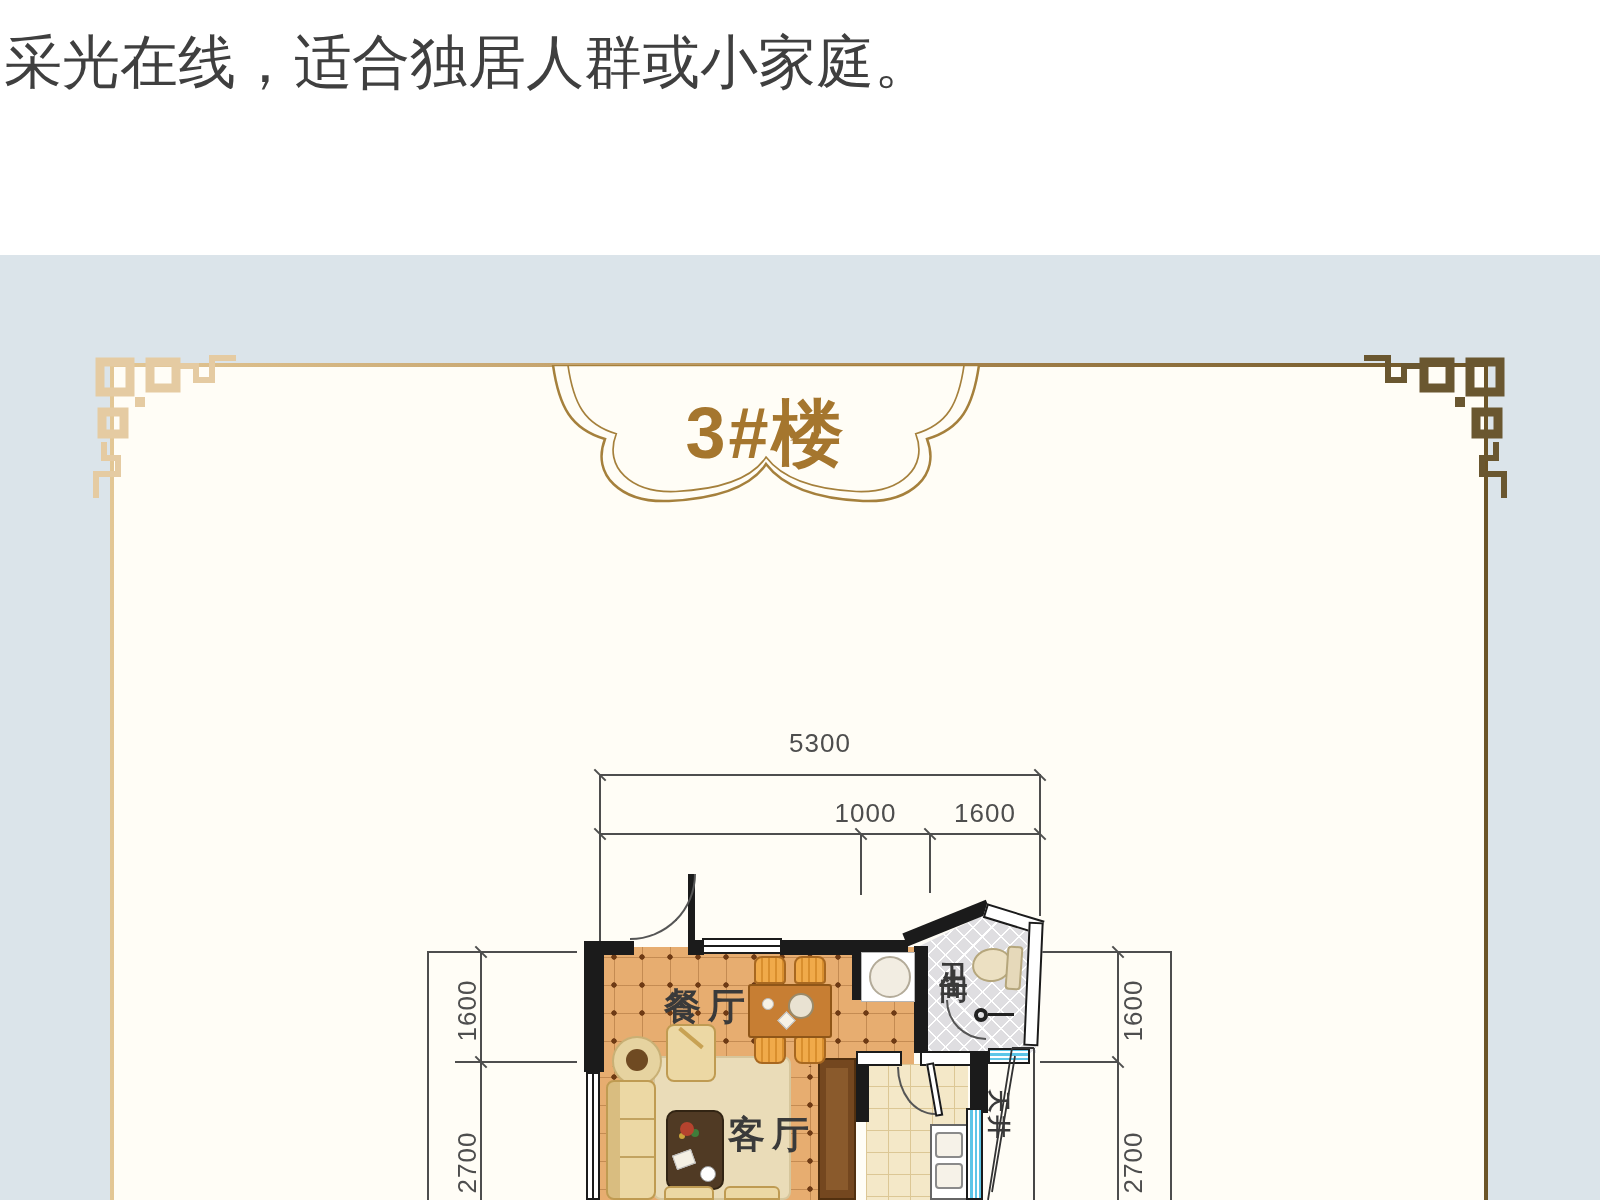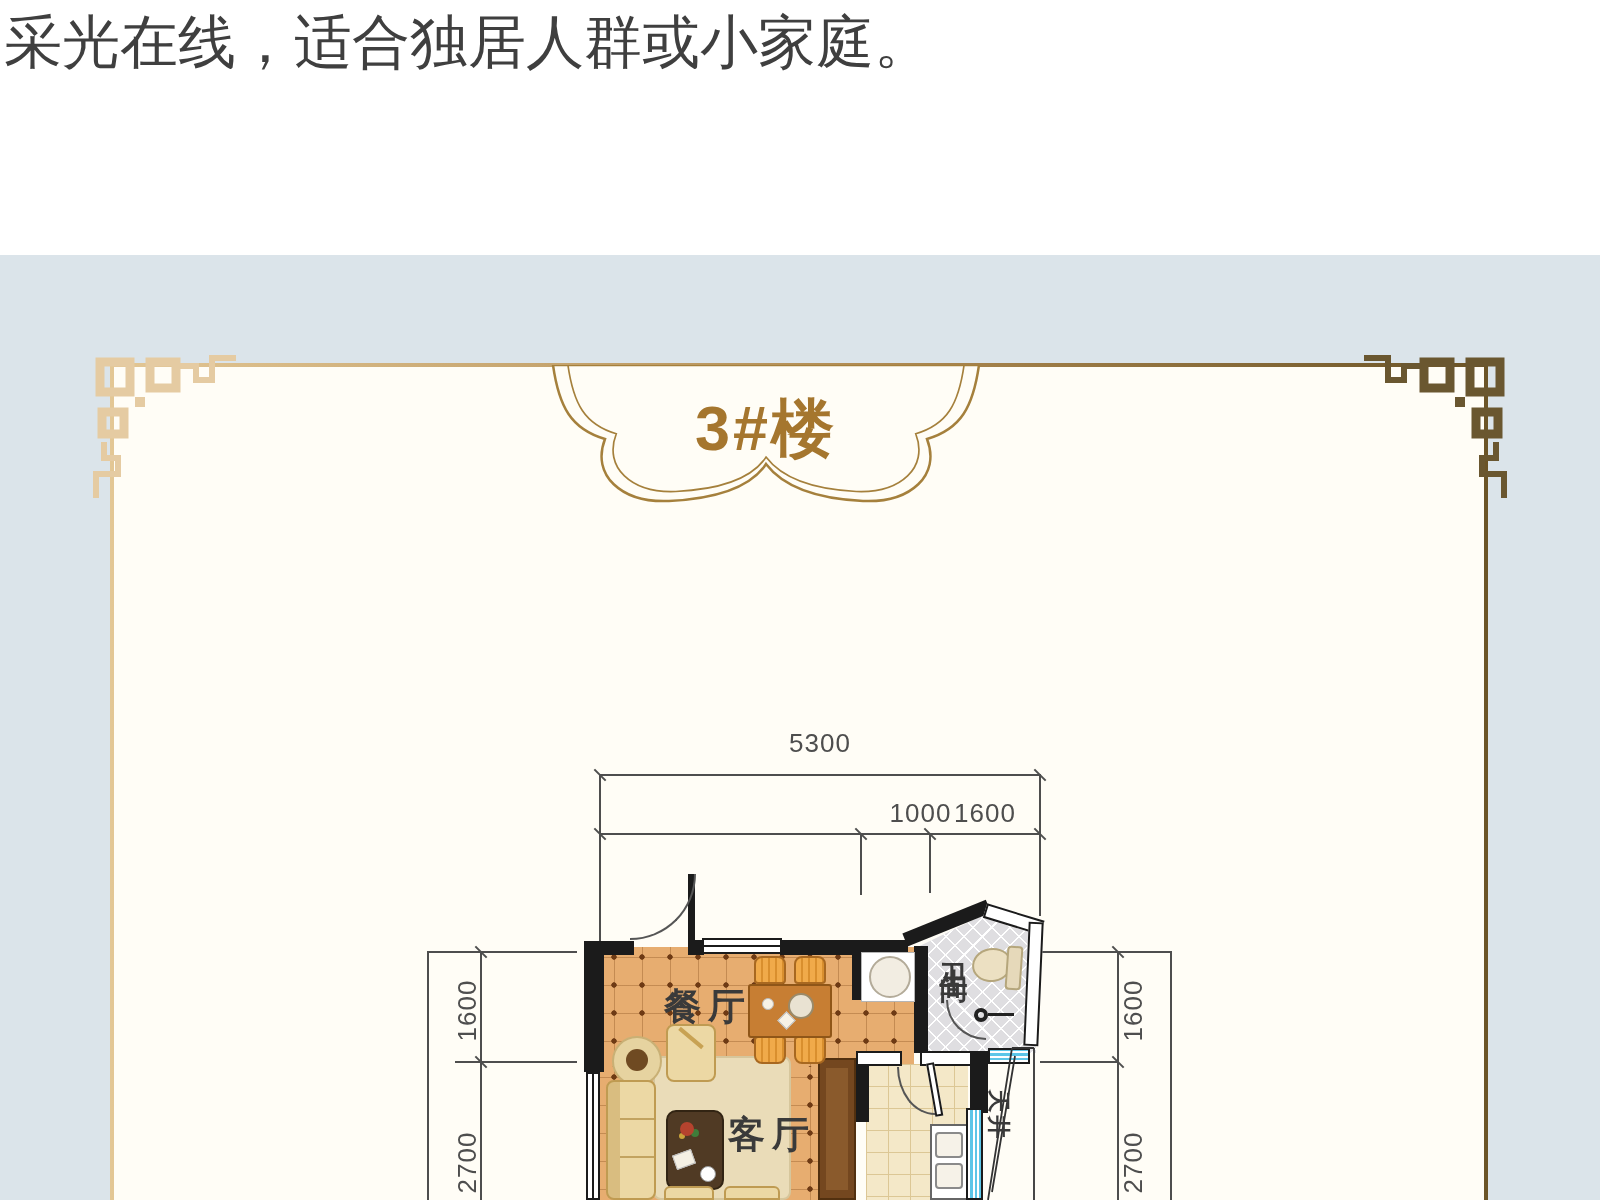--- a/index.html
+++ b/index.html
@@ -12,30 +12,30 @@
   html,body{width:1600px;height:1200px;overflow:hidden;background:#fff;
     font-family:"Liberation Sans","DejaVu Sans",sans-serif}
   .abs{position:absolute}
   .page{position:relative;width:1600px;height:1200px}
 
   
   .headline{position:absolute;left:0;top:0;width:1600px}
   .line1{margin:26px 0 0 116px;font-size:58px;line-height:1.05;white-space:nowrap}
   .hl{color:var(--accent-red);font-weight:800}
   .rest{color:var(--text-dark);font-weight:500}
-  .line2{margin:4px 0 0 4px;font-size:58px;color:var(--text-dark);font-weight:500;white-space:nowrap}
+  .line2{margin:24px 0 0 4px;font-size:58px;color:var(--text-dark);font-weight:500;white-space:nowrap}
 
   
   .panel{position:absolute;left:0;top:255px;width:1600px;height:945px;background:var(--panel-bg)}
   .frame{position:absolute;left:110px;top:363px;width:1378px;height:860px;
     background:linear-gradient(90deg,var(--gold-light),var(--gold-mid) 55%,var(--gold-dark))}
   .frame-inner{position:absolute;inset:4px;background:var(--frame-inner)}
   .corner{position:absolute;width:150px;height:150px}
   .badge-label{position:absolute;left:551px;top:386px;width:430px;text-align:center;
-    font-size:63px;font-weight:800;color:var(--badge-text);letter-spacing:3px}
+    font-size:72px;font-weight:800;color:var(--badge-text);letter-spacing:3px}
 
   
   .dline{background:var(--dim)}
   .dlabel{font-size:26px;color:var(--dim);text-align:center;letter-spacing:1px;font-weight:500}
   .vlabel{transform:rotate(-90deg)}
   .tick{width:16px;height:2px;background:var(--dim);transform:rotate(45deg)}
 
   
   .wall{background:var(--wall)}
   .owall{background:#fff;border:2px solid var(--wall)}
@@ -101,21 +101,21 @@
   </svg>
   <div class="badge-label">3#楼</div>
 
   <div class="abs" style="left:0;top:0;width:1600px;height:1200px">
 
     <div class="abs dlabel" style="left:600px;top:728px;width:440px">5300</div>
     <div class="abs dline" style="left:600px;top:774px;width:440px;height:2px"></div>
     <div class="abs tick" style="left:592px;top:774px"></div>
     <div class="abs tick" style="left:1032px;top:774px"></div>
 
-    <div class="abs dlabel" style="left:886px;top:798px;width:69px">1000</div>
+    <div class="abs dlabel" style="left:831px;top:798px;width:69px">1000</div>
     <div class="abs dlabel" style="left:930px;top:798px;width:110px">1600</div>
     <div class="abs dline" style="left:600px;top:833px;width:440px;height:2px"></div>
     <div class="abs tick" style="left:592px;top:833px"></div>
     <div class="abs tick" style="left:853px;top:833px"></div>
     <div class="abs tick" style="left:922px;top:833px"></div>
     <div class="abs tick" style="left:1032px;top:833px"></div>
 
     <div class="abs dline" style="left:599px;top:774px;width:2px;height:167px"></div>
     <div class="abs dline" style="left:860px;top:833px;width:2px;height:62px"></div>
     <div class="abs dline" style="left:929px;top:833px;width:2px;height:60px"></div>

